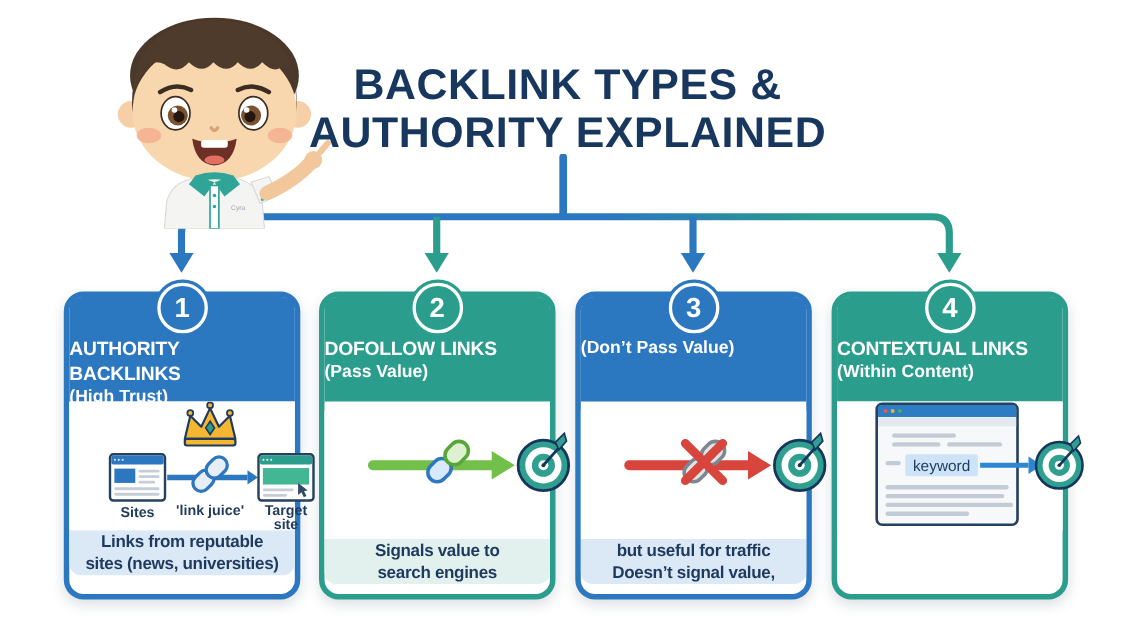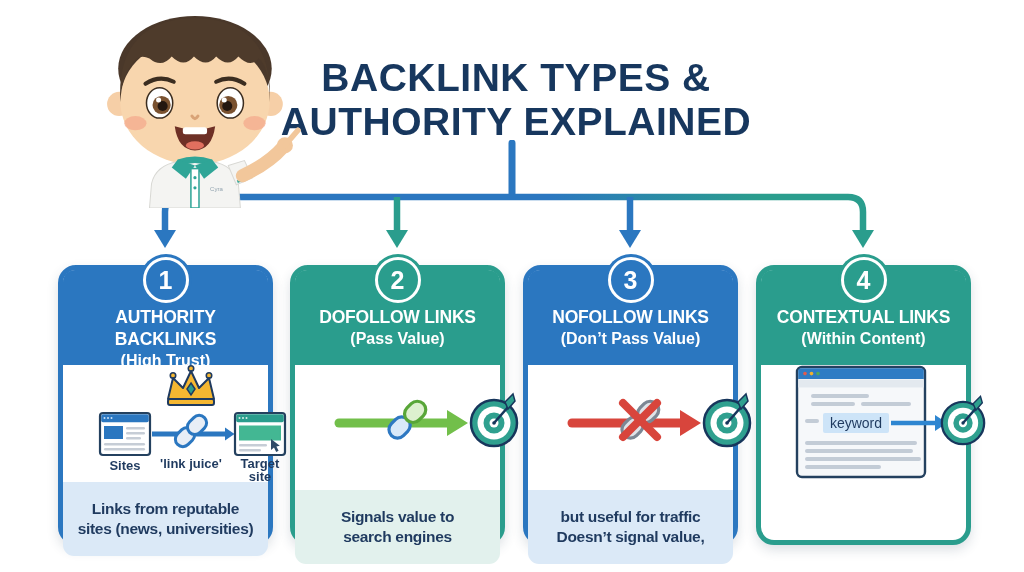--- a/index.html
+++ b/index.html
@@ -26,30 +26,30 @@
   .card.teal{border-color:#2a9d8d;}
   .num{position:absolute;top:-16px;left:50%;transform:translateX(-50%);
        width:52px;height:52px;border-radius:50%;z-index:3;}
   .card.blue .num{background:#2b77c0;}
   .card.teal .num{background:#2a9d8d;}
   .num-inner{position:absolute;inset:3px;border:3px solid #fff;border-radius:50%;
        display:flex;align-items:center;justify-content:center;
        color:#fff;font-size:25px;font-weight:bold;}
   .card-header{
     height:95px;border-radius:12px 12px 0 0;box-sizing:border-box;
-    padding-top:37px;text-align:center;color:#fff;
+    padding-top:37px;text-align:left;color:#fff;
   }
   .card.blue .card-header{background:#2b77c0;}
   .card.teal .card-header{background:#2a9d8d;}
   .card-title{font-size:17.5px;font-weight:bold;letter-spacing:-.2px;line-height:1.25;}
   .card-subtitle{font-size:16px;font-weight:bold;line-height:1.25;}
   .card-body{height:117px;position:relative;background:#fff;padding-left:32px;}
   .card-body svg{display:block;margin:0 auto;}
   .card-footer{
-    height:74px;border-radius:0 0 11px 11px;display:flex;flex-direction:column;
+    height:41px;border-radius:0 0 11px 11px;display:flex;flex-direction:column;
     align-items:center;justify-content:center;text-align:center;
     color:#1f3a5f;font-size:15.5px;font-weight:600;line-height:1.28;letter-spacing:-.3px;
     padding:0 2px;box-sizing:border-box;
   }
   .card.blue .card-footer{background:#dbe9f7;}
   .card.teal .card-footer{background:#e2f1ed;}
   svg text{font-family:"Liberation Sans",sans-serif;}
   .lbl{font-size:13px;font-weight:bold;fill:#1f3a5f;text-anchor:middle;}
 </style>
 </head>
@@ -210,21 +210,20 @@
     <span>Signals value to</span>
     <span>search engines</span>
   </div>
 </div>
 
 <div class="card blue" style="left:523px">
   <div class="num">
     <div class="num-inner">3</div>
   </div>
   <div class="card-header">
-    <div class="card-title">NOFOLLOW LINKS</div>
     <div class="card-subtitle">(Don’t Pass Value)</div>
   </div>
   <div class="card-body">
     <svg width="195" height="100" viewBox="0 0 195 100" style="margin-top:8px">
       <line x1="12" y1="50" x2="120" y2="50" stroke="#d8453c" stroke-width="9" stroke-linecap="round"></line>
       <polygon points="120,37 120,63 141,50" fill="#d8453c"></polygon>
       <g transform="translate(80,47) rotate(-45)">
         <rect x="-22" y="-8.5" width="23" height="17" rx="8.5" fill="#dfe3e8" stroke="#7c8794" stroke-width="3.2"></rect>
         <rect x="0" y="-8.5" width="23" height="17" rx="8.5" fill="#dfe3e8" stroke="#7c8794" stroke-width="3.2"></rect>
       </g>

